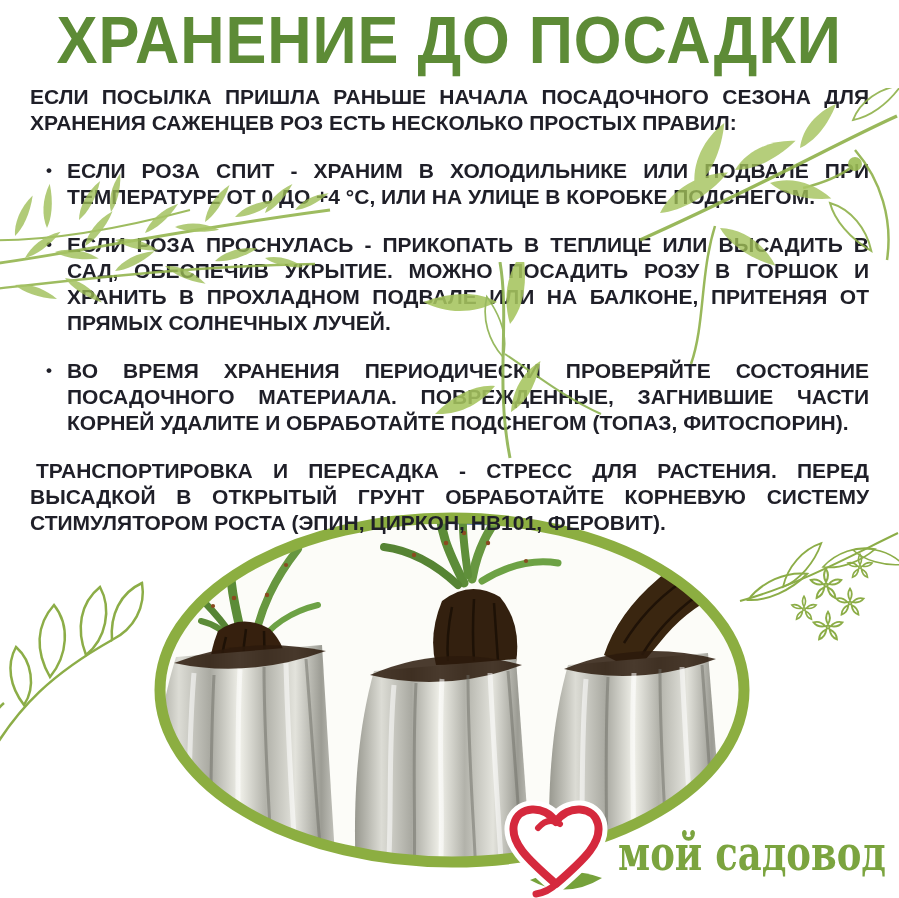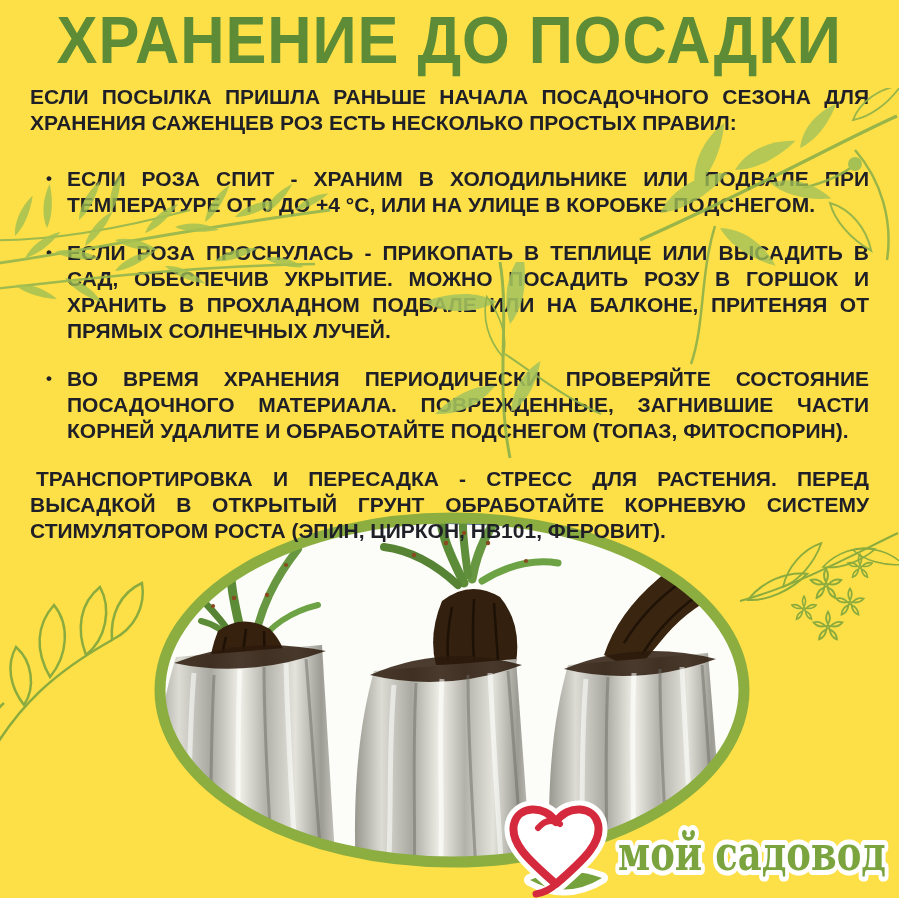--- a/index.html
+++ b/index.html
@@ -5,21 +5,21 @@
   html,body{margin:0;padding:0;}
   body{
     width:899px;height:898px;
     font-family:"Liberation Sans", sans-serif;
     background:#eef0da;
     overflow:hidden;
   }
   .poster{
     position:relative;
     width:899px;height:898px;
-    background:#fde047;
+    background:#ffffff;
     overflow:hidden;
   }
   
   .title-wrap{
     position:absolute;top:2px;left:0;width:899px;
     text-align:center;z-index:3;
   }
   .title{
     display:inline-block;
     font-size:66px;font-weight:800;letter-spacing:1px;
@@ -28,21 +28,21 @@
     white-space:nowrap;
   }
   
   .content{
     position:absolute;top:84px;left:30px;right:30px;z-index:2;
     color:#1f1f28;
     font-weight:bold;
     font-size:21px;line-height:26px;
     text-align:justify;
   }
-  .intro{margin:0 0 30px 0;}
+  .intro{margin:0 0 22px 0;}
   ul.rules{list-style:none;margin:0;padding:0 0 0 16px;}
   ul.rules li{
     position:relative;
     padding-left:21px;
     margin-bottom:22px;
   }
   ul.rules li::before{
     content:"•";
     position:absolute;left:0;top:0;
     font-size:17px;color:#1f1f28;

